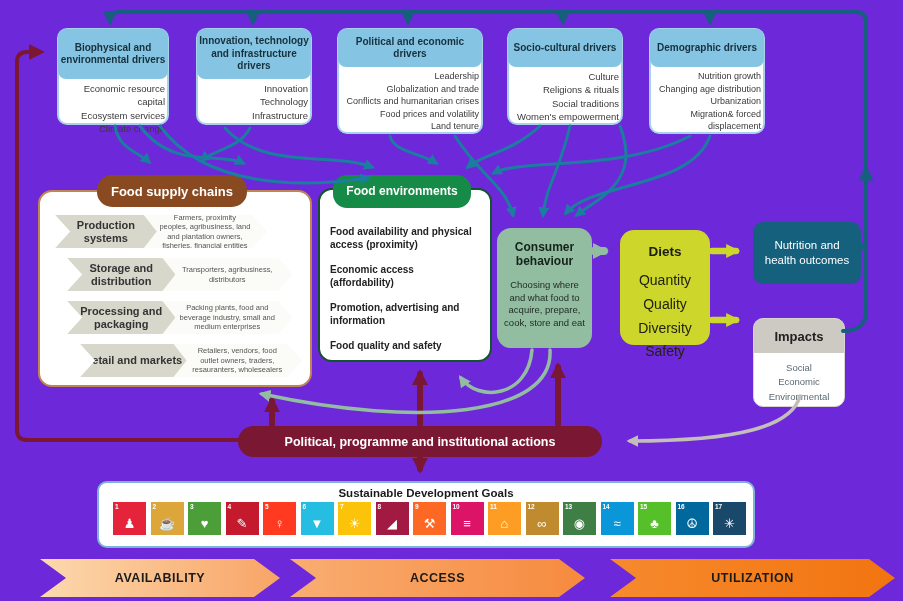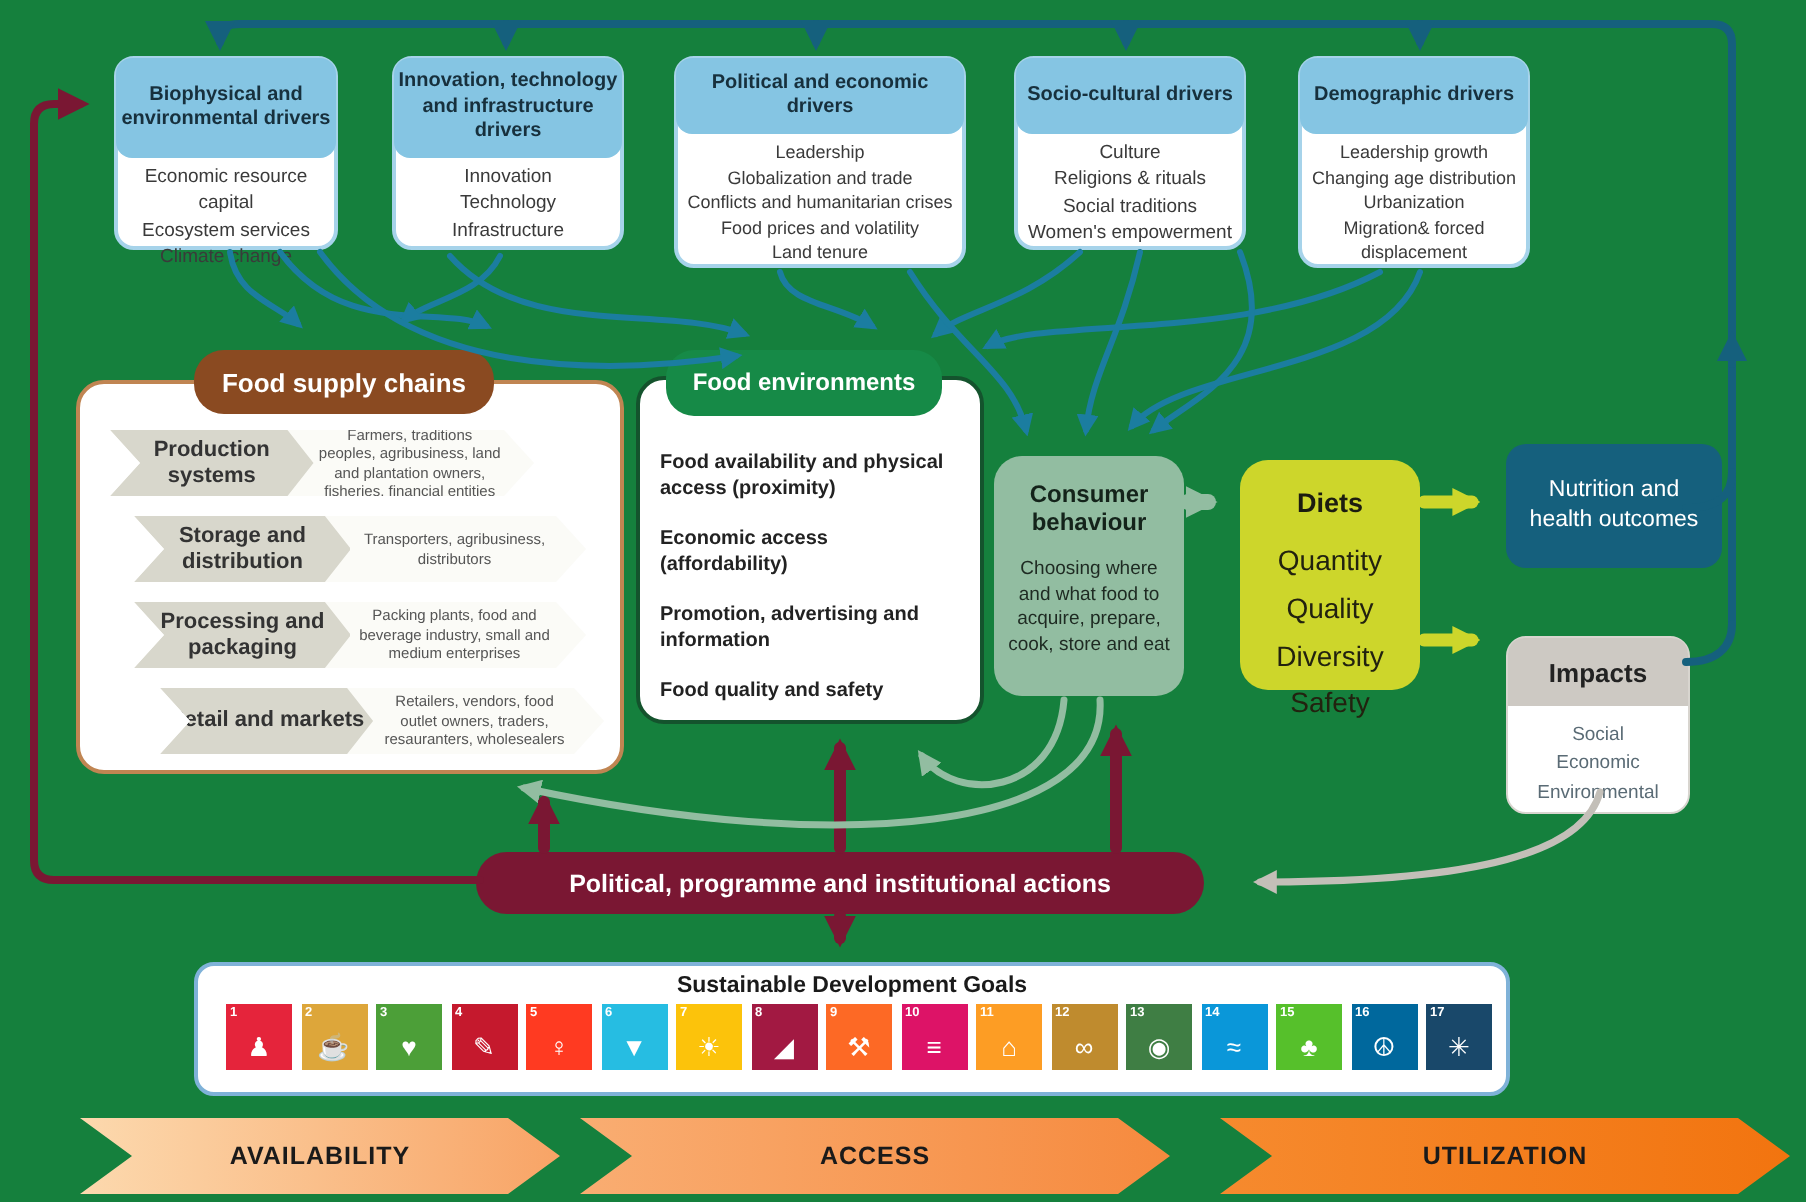--- a/index.html
+++ b/index.html
@@ -1,24 +1,24 @@
 <!DOCTYPE html>
 <html><head>
 <meta charset="utf-8">
 <style>
   html,body{margin:0;padding:0;background:#fff;}
-  #canvas{position:relative;width:903px;height:601px;background:#15803d;overflow:hidden;
+  #canvas{position:relative;width:903px;height:601px;background:#6d28d9;overflow:hidden;
           font-family:"Liberation Sans",sans-serif;}
   .abs{position:absolute;}
   
   .driver{border:2px solid #a6d3ea;border-radius:10px;background:#fff;box-sizing:border-box;z-index:2;}
   .driver-head{background:#85c5e3;border-radius:8px;margin:-1px;padding:4px 2px;
                font-weight:bold;font-size:10px;line-height:1.25;text-align:center;color:#17303d;
                display:flex;align-items:center;justify-content:center;}
-  .driver-body{padding:4px 2px;font-size:9.5px;line-height:1.4;text-align:center;color:#3a3a3a;}
+  .driver-body{padding:4px 2px;font-size:9.5px;line-height:1.4;text-align:right;color:#3a3a3a;}
   
   .fsc-outer{border:2px solid #c08552;border-radius:14px;background:#fff;box-sizing:border-box;z-index:2;}
   .fsc-head{background:#8a4a21;border-radius:15px;color:#fff;font-weight:bold;font-size:13px;
             display:flex;align-items:center;justify-content:center;z-index:4;}
   .chev{clip-path:polygon(0 0,calc(100% - 15px) 0,100% 50%,calc(100% - 15px) 100%,0 100%,15px 50%);
         background:#fbfbf7;filter:drop-shadow(0 0 1px #b9b7ac);z-index:3;}
   .chev-label{position:absolute;left:0;top:0;bottom:0;width:48%;
         clip-path:polygon(0 0,calc(100% - 13px) 0,100% 50%,calc(100% - 13px) 100%,0 100%,15px 50%);
         background:#d8d7cc;display:flex;align-items:center;justify-content:center;
         font-weight:bold;font-size:11px;color:#333;text-align:center;line-height:1.1;}
@@ -95,33 +95,33 @@
     <div class="driver-body">
       <div>Culture</div>
       <div>Religions &amp; rituals</div>
       <div>Social traditions</div>
       <div>Women's empowerment</div>
     </div>
   </div>
   <div class="abs driver" style="left:649px;top:28px;width:116px;height:106px;">
     <div class="driver-head" style="height:30px;">Demographic drivers</div>
     <div class="driver-body" style="font-size:9px;">
-      <div>Leadership growth</div>
+      <div>Nutrition growth</div>
       <div>Changing age distribution</div>
       <div>Urbanization</div>
       <div>Migration&amp; forced displacement</div>
     </div>
   </div>
 
   <div class="abs fsc-outer" style="left:38px;top:190px;width:274px;height:197px;"></div>
   <div class="abs fsc-head" style="left:97px;top:175px;width:150px;height:32px;">Food supply chains</div>
 
   <div class="abs chev" style="left:55px;top:215px;width:212px;height:33px;">
     <div class="chev-label">Production systems</div>
-    <div class="chev-actors">Farmers, traditions peoples, agribusiness, land and plantation owners, fisheries, financial entities</div>
+    <div class="chev-actors">Farmers, proximity peoples, agribusiness, land and plantation owners, fisheries, financial entities</div>
   </div>
   <div class="abs chev" style="left:67px;top:258px;width:226px;height:33px;">
     <div class="chev-label">Storage and distribution</div>
     <div class="chev-actors">Transporters, agribusiness, distributors</div>
   </div>
   <div class="abs chev" style="left:67px;top:301px;width:226px;height:33px;">
     <div class="chev-label">Processing and packaging</div>
     <div class="chev-actors">Packing plants, food and beverage industry, small and medium enterprises</div>
   </div>
   <div class="abs chev" style="left:80px;top:344px;width:222px;height:33px;">

